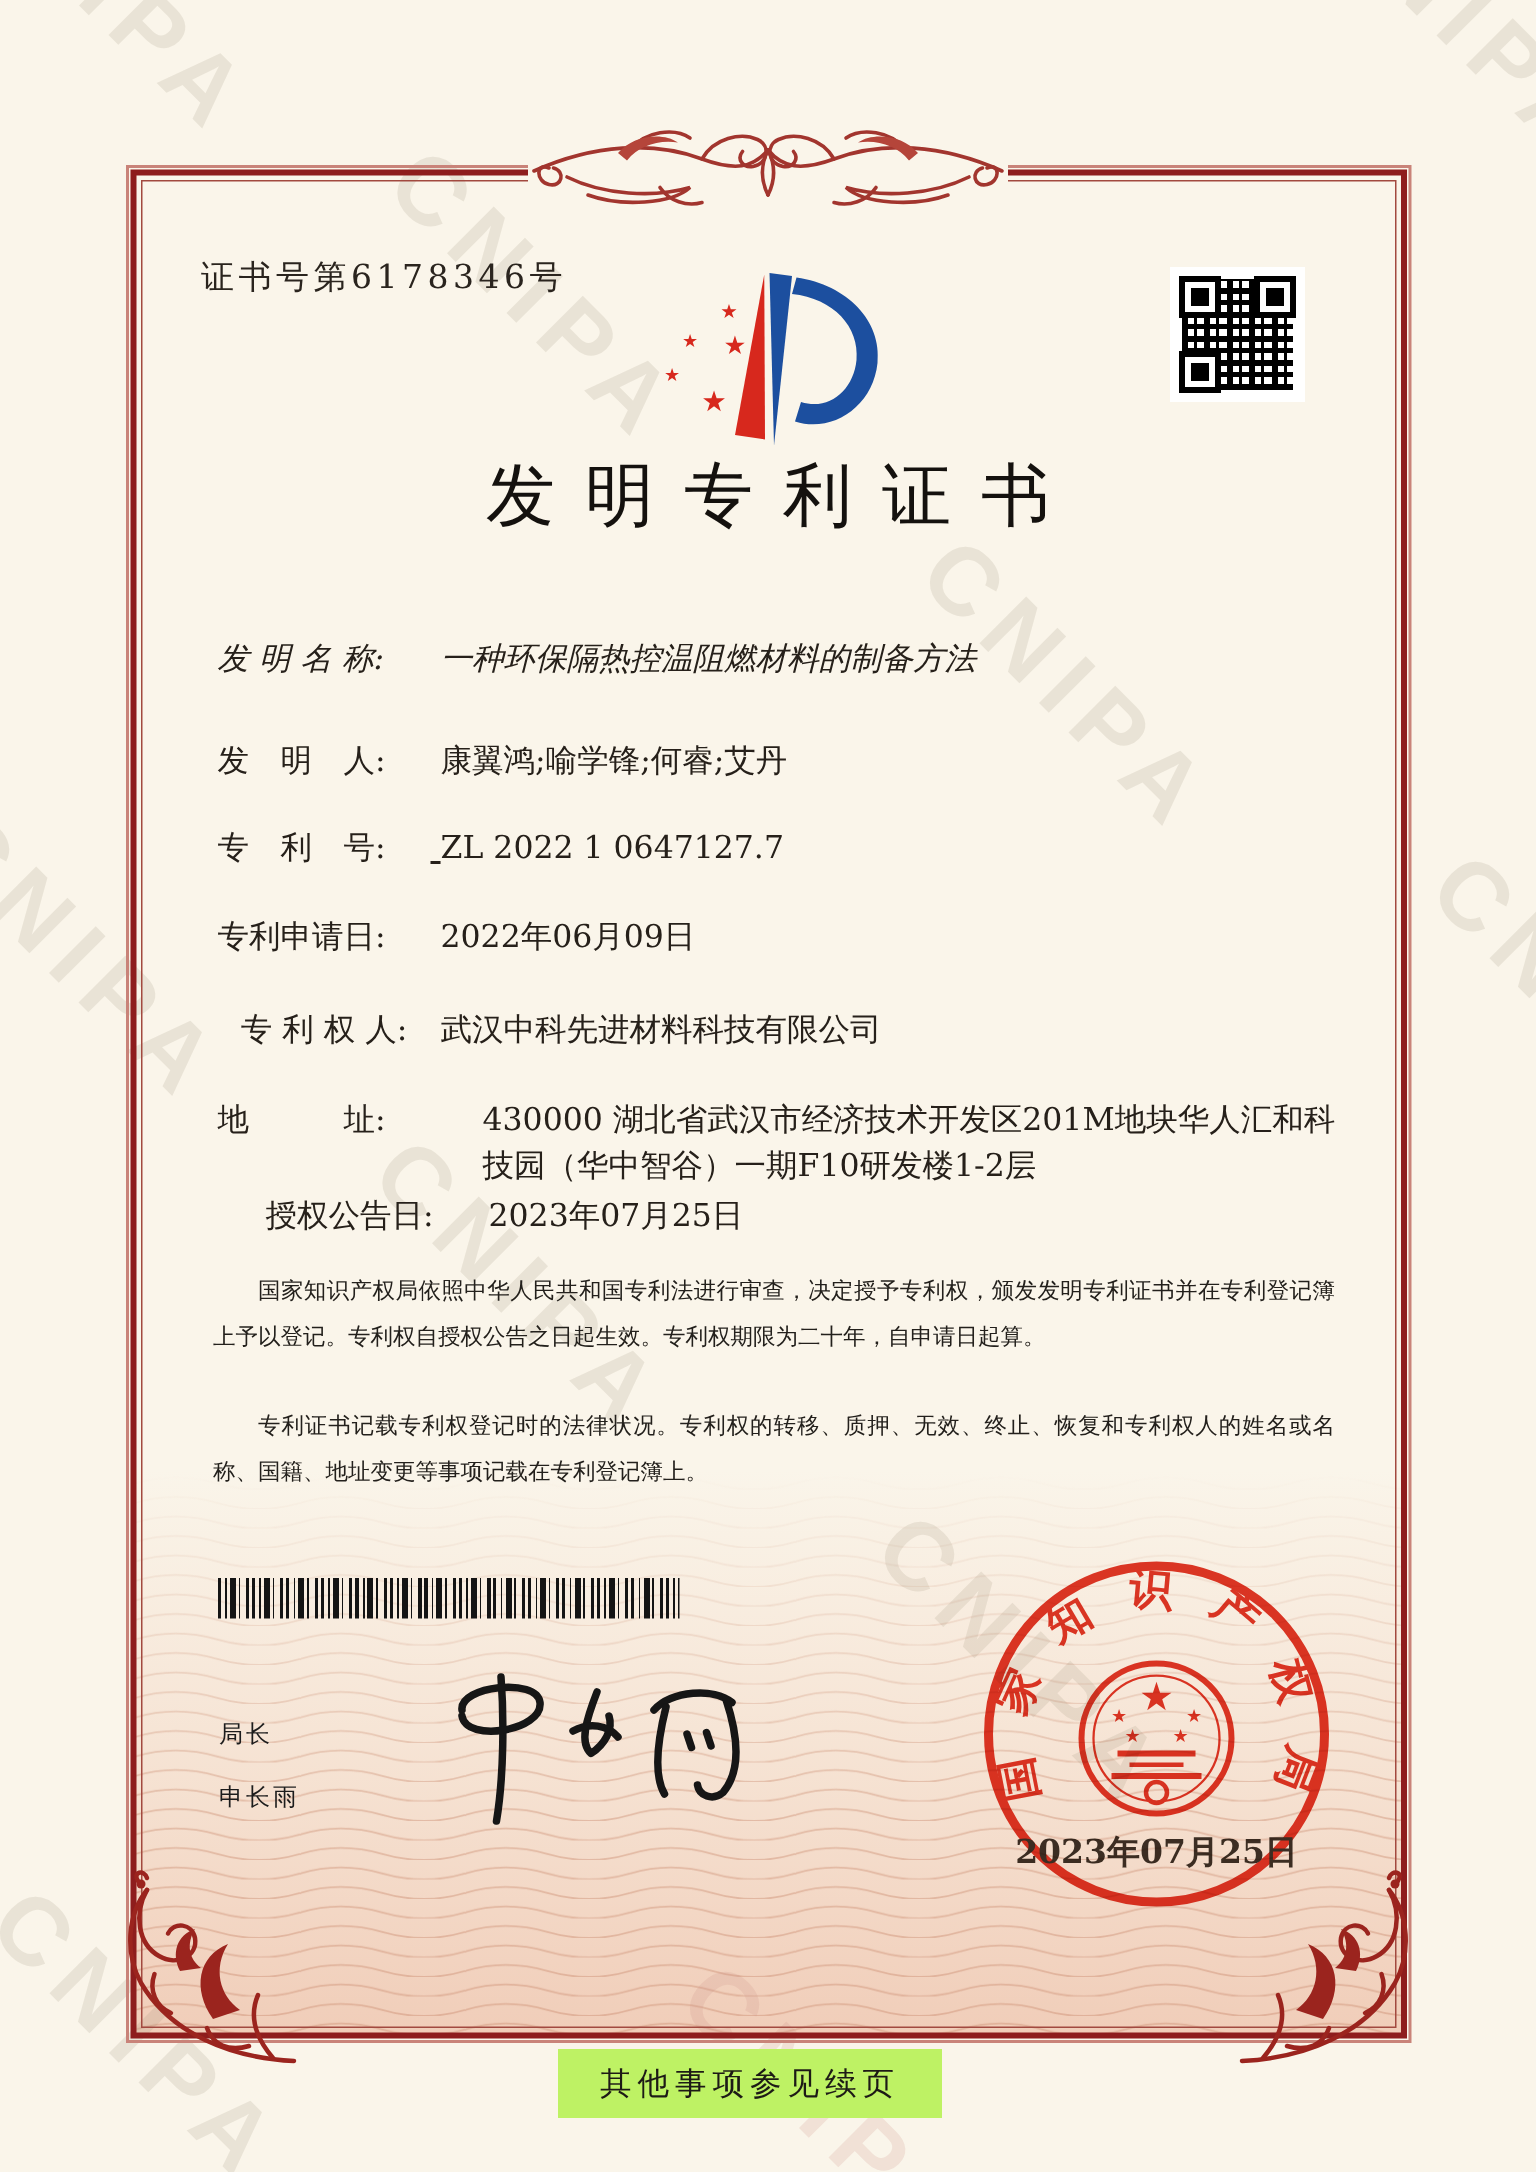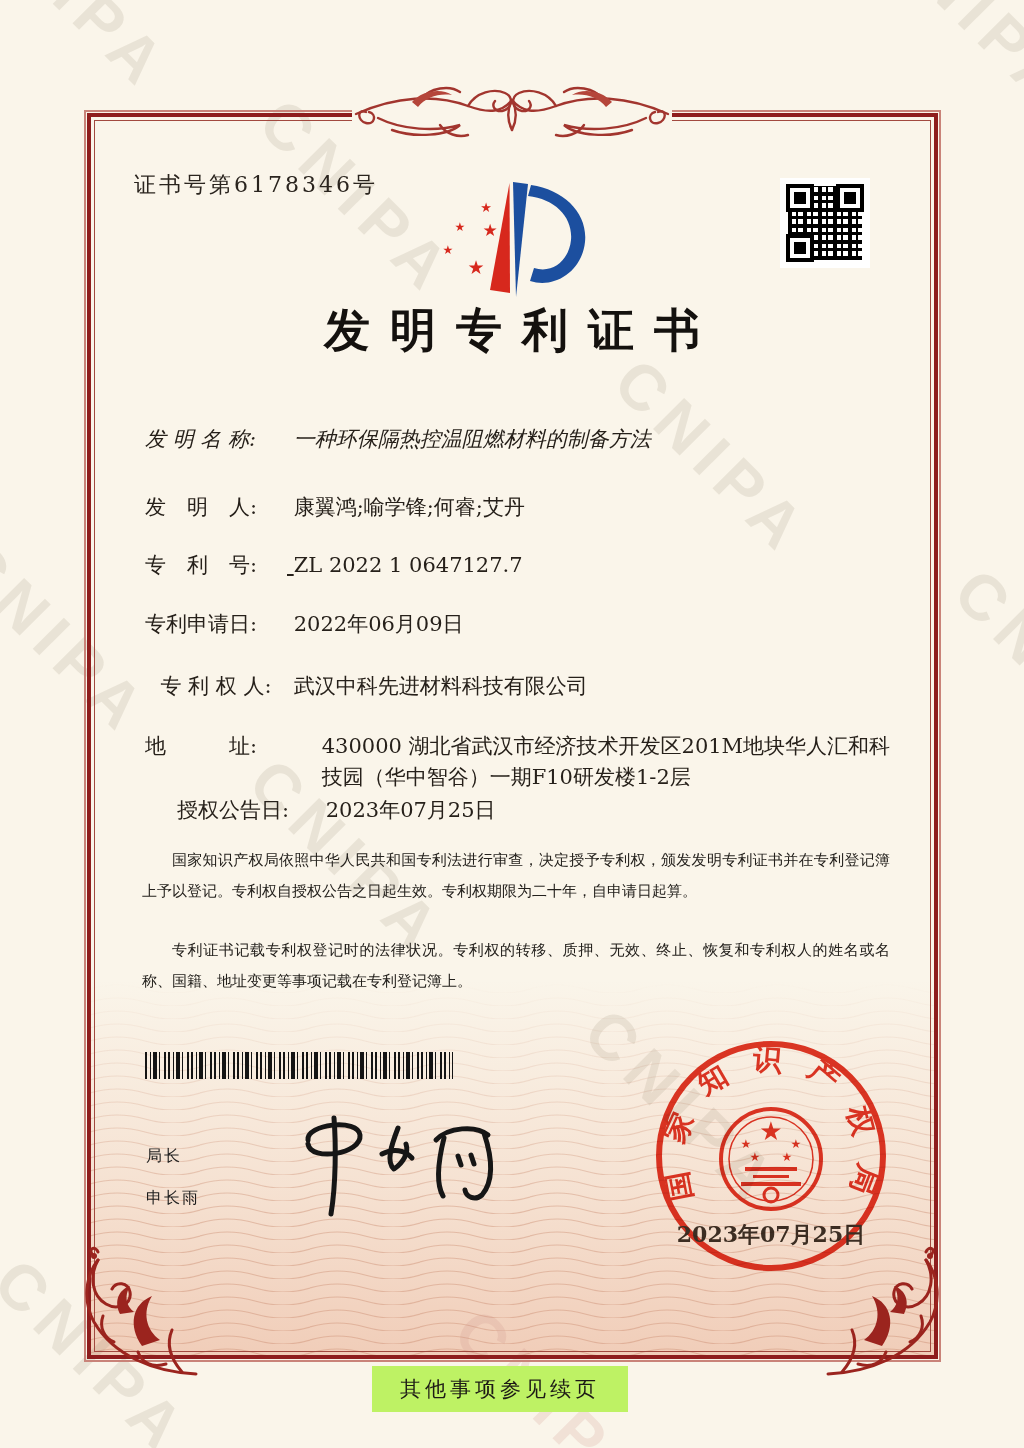--- a/index.html
+++ b/index.html
@@ -34,21 +34,21 @@
   .logo{position:absolute;left:424px;top:176px;width:172px;height:126px;z-index:4;}
   .qr{position:absolute;left:780px;top:178px;width:90px;height:90px;background:#fff;z-index:4;}
   .qr-inner{position:absolute;inset:8px;
     background:
       repeating-linear-gradient(90deg,#000 0 4px,transparent 4px 8px,#000 8px 10px,transparent 10px 15px),
       repeating-linear-gradient(0deg,#000 0 4px,transparent 4px 9px,#000 9px 12px,transparent 12px 16px);}
   .qr-finder{position:absolute;width:20px;height:20px;background:#fff;border:4px solid #000;box-sizing:content-box;}
   .qr-finder::after{content:"";position:absolute;inset:4px;background:#000;}
   .qr-f-tl{left:6px;top:6px;} .qr-f-tr{right:6px;top:6px;} .qr-f-bl{left:6px;bottom:6px;}
 
-  .title{position:absolute;left:0;top:300px;width:100%;text-align:center;font-size:46px;font-weight:bold;
+  .title{position:absolute;left:0;top:300px;width:100%;text-align:center;font-size:46px;font-weight:normal;
          letter-spacing:20px;text-indent:20px;color:#14110e;z-index:4;}
 
   
   .row{position:absolute;left:145px;font-size:21px;color:#26201a;z-index:4;line-height:31px;}
   .row .lab{display:inline-block;width:142px;vertical-align:top;white-space:nowrap;}
   .row .val{display:inline-block;vertical-align:top;}
   .row .val.wrap{width:585px;margin-left:28px;}
   .row .pair2{position:absolute;left:372px;top:0;white-space:nowrap;}
   .r0{top:424px;font-style:italic;} .r1{top:492px;} .r2{top:550px;text-decoration:underline;} .r3{top:609px;}
   .r4{top:671px;text-align:center;} .r5{top:731px;} .r6{top:795px;width:760px;margin-left:32px;}

